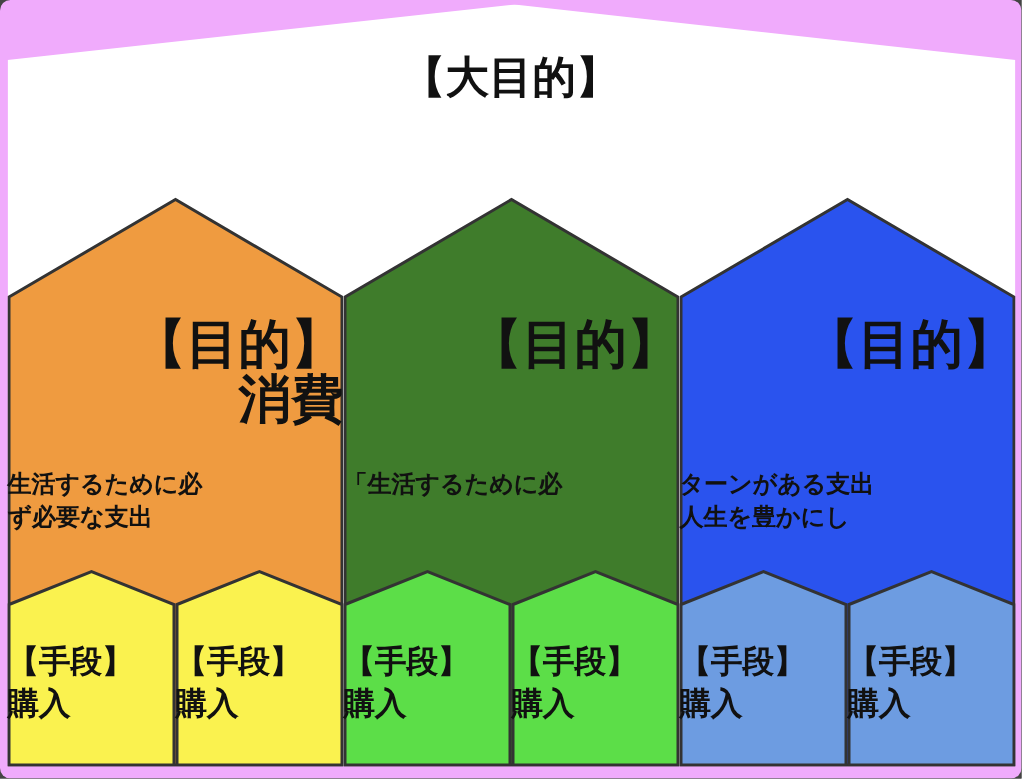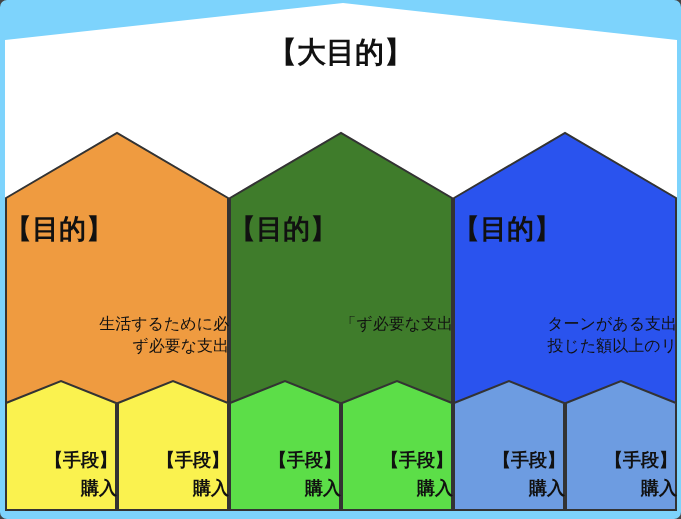--- a/index.html
+++ b/index.html
@@ -1,20 +1,20 @@
 <!DOCTYPE html>
 <html><head>
 <meta charset="utf-8">
 <style>
   html,body{margin:0;padding:0;background:#444;}
   *{box-sizing:border-box;}
   .canvas{
     position:relative;
     width:681px;height:519px;
-    background:#7dd3fc;
+    background:#f0abfc;
     border-radius:7px;
     overflow:hidden;
     font-family:"Liberation Sans","DejaVu Sans",sans-serif;
     color:#111111;
   }
   .white-chevron{
     position:absolute;left:5px;top:0;width:672px;height:511px;
     background:#ffffff;
     clip-path:polygon(0 40px,338px 3px,100% 40px,100% 100%,0 100%);
   }
@@ -23,29 +23,29 @@
     text-align:center;font-size:29px;font-weight:bold;line-height:39px;
   }
   .section{position:absolute;top:0;width:224px;height:511px;}
   .section.s0{left:5px;}
   .section.s1{left:229px;}
   .section.s2{left:453px;}
   .sec-svg{position:absolute;left:0;top:0;}
   .sec-svg polygon{stroke:#333333;stroke-width:2;stroke-linejoin:miter;}
   .sec-title{
     position:absolute;top:211px;left:0;width:224px;
-    text-align:left;font-size:27px;font-weight:bold;line-height:37px;
+    text-align:right;font-size:35px;font-weight:bold;line-height:37px;
   }
   .sec-desc{
     position:absolute;top:313px;left:0;width:224px;
-    text-align:right;font-size:16px;font-weight:normal;line-height:22px;
+    text-align:left;font-size:16px;font-weight:bold;line-height:22px;
   }
   .mean-label{
-    position:absolute;top:446px;width:112px;
-    text-align:right;font-size:18px;font-weight:bold;line-height:28px;
+    position:absolute;top:428px;width:112px;
+    text-align:left;font-size:21px;font-weight:bold;line-height:28px;
   }
   .mean-label.m0{left:0;}
   .mean-label.m1{left:112px;}
 </style>
 </head>
 <body>
 
 <div class="canvas">
 
   <div class="white-chevron"></div>
@@ -55,20 +55,21 @@
   </div>
 
   <div class="section s0">
     <svg class="sec-svg" width="224" height="511" viewBox="0 0 224 511">
       <polygon points="1,198 112,133 223,198 223,510 1,510" fill="#EF9B40"></polygon>
       <polygon points="1,403 56,381 111,403 111,510 1,510" fill="#FAF24F"></polygon>
       <polygon points="113,403 168,381 223,403 223,510 113,510" fill="#FAF24F"></polygon>
     </svg>
     <div class="sec-title">
       <div>【目的】</div>
+      <div>消費</div>
     </div>
     <div class="sec-desc">
       <div>生活するために必</div>
       <div>ず必要な支出</div>
     </div>
     <div class="mean-label m0">
       <div>【手段】</div>
       <div>購入</div>
     </div>
     <div class="mean-label m1">
@@ -80,21 +81,21 @@
   <div class="section s1">
     <svg class="sec-svg" width="224" height="511" viewBox="0 0 224 511">
       <polygon points="1,198 112,133 223,198 223,510 1,510" fill="#3F7C2B"></polygon>
       <polygon points="1,403 56,381 111,403 111,510 1,510" fill="#5CDE48"></polygon>
       <polygon points="113,403 168,381 223,403 223,510 113,510" fill="#5CDE48"></polygon>
     </svg>
     <div class="sec-title">
       <div>【目的】</div>
     </div>
     <div class="sec-desc">
-      <div>「ず必要な支出</div>
+      <div>「生活するために必</div>
     </div>
     <div class="mean-label m0">
       <div>【手段】</div>
       <div>購入</div>
     </div>
     <div class="mean-label m1">
       <div>【手段】</div>
       <div>購入</div>
     </div>
   </div>
@@ -103,21 +104,21 @@
     <svg class="sec-svg" width="224" height="511" viewBox="0 0 224 511">
       <polygon points="1,198 112,133 223,198 223,510 1,510" fill="#2A53EE"></polygon>
       <polygon points="1,403 56,381 111,403 111,510 1,510" fill="#6D9CE1"></polygon>
       <polygon points="113,403 168,381 223,403 223,510 113,510" fill="#6D9CE1"></polygon>
     </svg>
     <div class="sec-title">
       <div>【目的】</div>
     </div>
     <div class="sec-desc">
       <div>ターンがある支出</div>
-      <div>投じた額以上のリ</div>
+      <div>人生を豊かにし</div>
     </div>
     <div class="mean-label m0">
       <div>【手段】</div>
       <div>購入</div>
     </div>
     <div class="mean-label m1">
       <div>【手段】</div>
       <div>購入</div>
     </div>
   </div>

